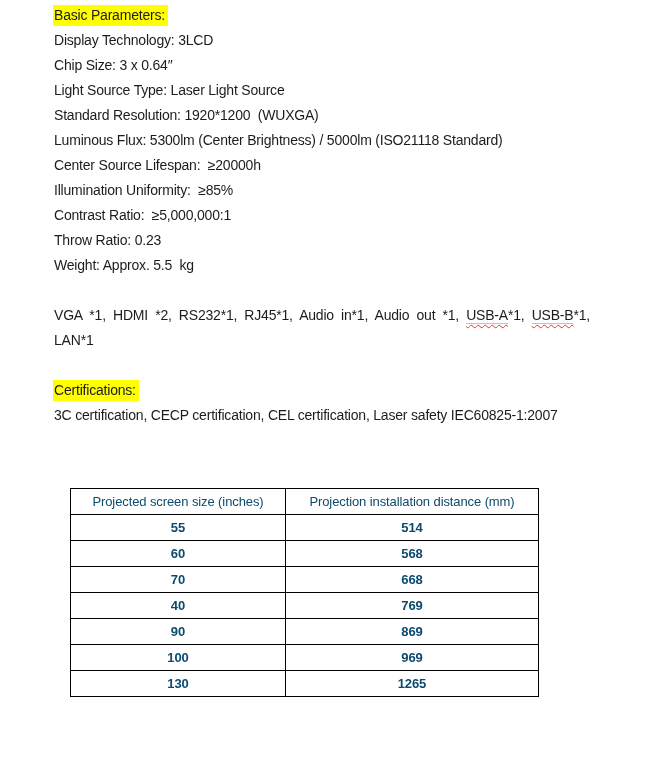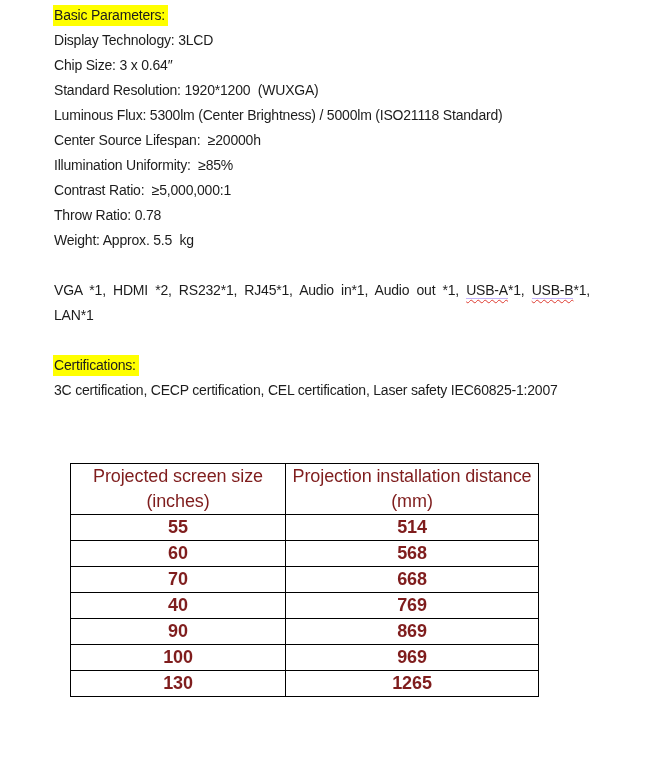--- a/index.html
+++ b/index.html
@@ -13,49 +13,50 @@
   .line{white-space:pre-wrap;min-height:25px;padding-left:24px;}
   .nowrap{white-space:pre;}
   .justify{text-align:justify;text-align-last:justify;}
   .blank{height:25px;}
   .hl{background:#ffff00;padding:2px 3px 3px 1px;margin-left:-1px;}
   .u{border-bottom:1px solid #c4b5fd;}
   .sq{text-decoration:underline wavy #de3b30 1px;text-underline-offset:4px;text-decoration-skip-ink:none;}
   table.spec{border-collapse:collapse;table-layout:fixed;width:468px;margin:60px 0 0 40px;}
   .spec th,.spec td{
     border:1px solid #000000;text-align:center;vertical-align:middle;
-    font-weight:400;font-size:18px;letter-spacing:-0.1px;color:#7f1d1d;padding:0;
+    font-weight:400;font-size:13px;letter-spacing:-0.1px;color:#0c4a6e;padding:0;
   }
   .spec th{height:23px;}
   .spec td{height:25px;font-weight:bold;}
 </style>
 </head>
 <body>
 
 <div class="doc">
 
   <div class="section">
     <div class="line"><span class="hl">Basic Parameters:</span></div>
 
       <div class="line">Display Technology: 3LCD</div>
 
       <div class="line">Chip Size: 3 x 0.64″</div>
 
+      <div class="line">Light Source Type: Laser Light Source</div>
 
       <div class="line">Standard Resolution: 1920*1200  (WUXGA)</div>
 
       <div class="line">Luminous Flux: 5300lm (Center Brightness) / 5000lm (ISO21118 Standard)</div>
 
       <div class="line">Center Source Lifespan:  ≥20000h</div>
 
       <div class="line">Illumination Uniformity:  ≥85%</div>
 
       <div class="line">Contrast Ratio:  ≥5,000,000:1</div>
 
-      <div class="line">Throw Ratio: 0.78</div>
+      <div class="line">Throw Ratio: 0.23</div>
 
       <div class="line">Weight: Approx. 5.5  kg</div>
 
 
   </div>
 
   <div class="blank"></div>
 
   <div class="section">
     <div class="line justify"><span>VGA *1, HDMI *2, RS232*1, RJ45*1, Audio in*1, Audio out *1, </span><span class="u"><span class="sq">USB-A</span></span><span>*1, </span><span class="u"><span class="sq">USB-B</span></span><span>*1,</span></div>

